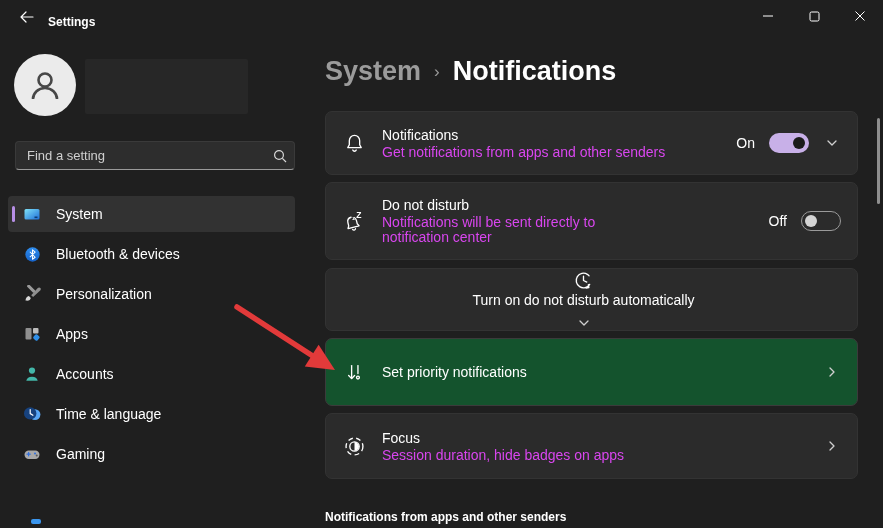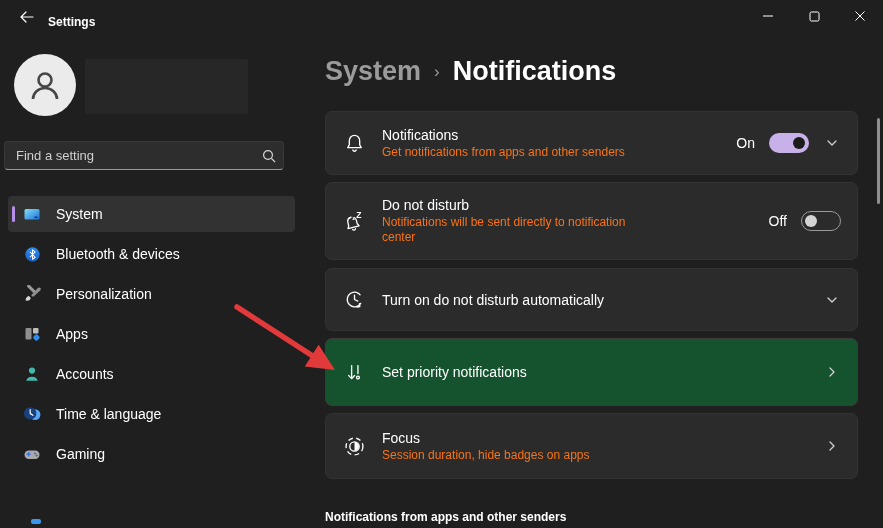--- a/index.html
+++ b/index.html
@@ -16,21 +16,21 @@
     display:flex; align-items:center; justify-content:center; border-radius:4px; cursor:pointer; }
   .app-title { position:absolute; left:48px; top:15px; font-size:12px; font-weight:700;
     line-height:14px; color:#fff; }
   .win-controls { position:absolute; right:0; top:0; display:flex; }
   .win-btn { width:46px; height:32px; display:flex; align-items:center; justify-content:center; }
   
   .avatar { position:absolute; left:14px; top:54px; width:62px; height:62px; border-radius:50%;
     background:#ebebeb; display:flex; align-items:center; justify-content:center; overflow:hidden; }
   .avatar-shade { position:absolute; left:85px; top:59px; width:163px; height:55px;
     background:#272727; border-radius:2px; }
-  .search-box { position:absolute; left:4px; top:141px; width:280px; height:29px;
+  .search-box { position:absolute; left:15px; top:141px; width:280px; height:29px;
     background:#2d2d2d; border:1px solid #3a3a3a; border-bottom:1px solid #9a9a9a;
     border-radius:4px; display:flex; align-items:center; }
   .search-box input { flex:1; background:transparent; border:none; outline:none;
     color:#e8e8e8; font-size:13px; padding:0 6px 0 11px; font-family:"Liberation Sans",sans-serif; }
   .search-box input::placeholder { color:#cfcfcf; }
   .search-icon { width:28px; display:flex; align-items:center; justify-content:center; }
   .nav { position:absolute; left:8px; top:196px; width:287px; }
   .nav-item { position:relative; height:36px; margin-bottom:4px; border-radius:4px;
     display:flex; align-items:center; cursor:pointer; }
   .nav-item.selected { background:#323232; }
@@ -47,21 +47,21 @@
   .crumb-parent { color:#9b9b9b; cursor:pointer; }
   .crumb-sep { color:#9b9b9b; font-size:17px; margin:0 13px; font-weight:400; position:relative; top:-3px; }
   .crumb-current { color:#ffffff; }
   .card { position:absolute; left:325px; width:533px; background:#2b2b2b;
     border:1px solid #333333; border-radius:7px; display:flex; align-items:center;
     padding-right:16px; cursor:pointer; }
   .card.hover { background:#14532d; border-color:#3b3b3b;justify-content:space-between; }
   .card-icon { width:56px; display:flex; align-items:center; justify-content:center; flex-shrink:0; }
   .card-text { flex:1; display:flex; flex-direction:column; gap:2px; }
   .card-title { font-size:14px; color:#ffffff; }
-  .card-sub { font-size:12px; color:#f97316; line-height:15px; }
+  .card-sub { font-size:14px; color:#d946ef; line-height:15px; }
   .card-sub.narrow { max-width:248px; }
   .card-right { display:flex; align-items:center; gap:14px; }
   .toggle-label { font-size:14px; color:#fff; }
   .toggle { width:40px; height:20px; border-radius:10px; position:relative; flex-shrink:0; }
   .toggle.on { background:#c8b0e8; }
   .toggle.on .knob { position:absolute; right:4px; top:4px; width:12px; height:12px;
     border-radius:50%; background:#1b1b1b; }
   .toggle.off { background:transparent; border:1px solid #9a9a9a; }
   .toggle.off .knob { position:absolute; left:3px; top:3px; width:12px; height:12px;
     border-radius:50%; background:#d4d4d4; }
@@ -263,21 +263,21 @@
     <span class="card-sub narrow">Notifications will be sent directly to notification center</span>
   </div>
   <div class="card-right">
     <span class="toggle-label">Off</span>
     <div class="toggle off">
         <div class="knob"></div>
       </div>
   </div>
 </div>
 
-<div class="card" style="top:268px; height:63px;">
+<div class="card" style="top:268px; height:63px;flex-direction:column;">
   <div class="card-icon">
     <svg width="23" height="23" viewBox="0 0 24 24" fill="none" stroke="#fff" stroke-width="1.4" stroke-linecap="round" stroke-linejoin="round">
       <circle cx="12" cy="12" r="7.6" stroke-dasharray="38 10" transform="rotate(32 12 12)"></circle>
       <path d="M12 7.6V12l3.4 1.6"></path>
       <path d="M14.6 19.8l3-.5-.5-3"></path>
     </svg>
   </div>
   <div class="card-text">
     <span class="card-title">Turn on do not disturb automatically</span>
   </div>

